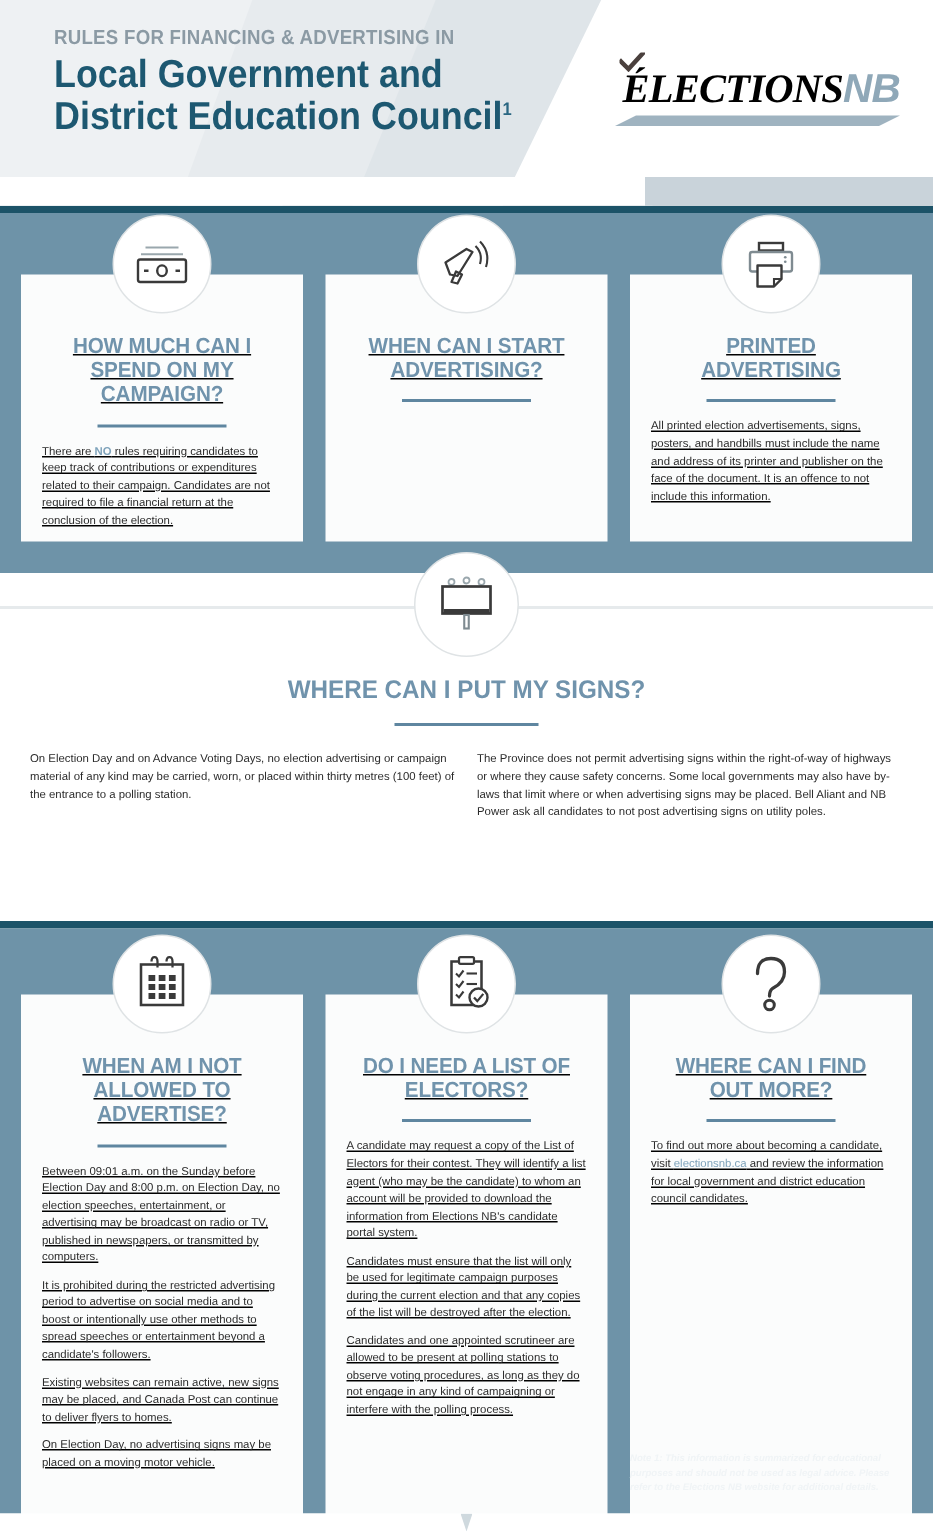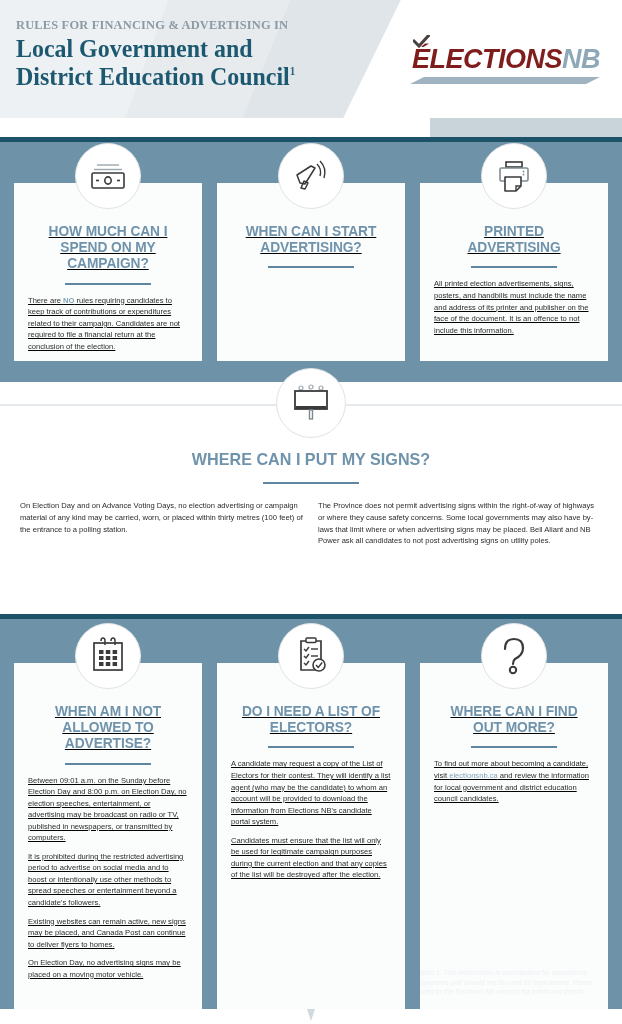--- a/index.html
+++ b/index.html
@@ -62,23 +62,22 @@
     transform: skewX(-26deg);
   }
   .hdr-shape.s6 {
     left: 0px; top: 118px;
     width: 430px; height: 40px;
     background: #ffffff;
   }
 
   .hdr-text {
     position: absolute;
-    left: 16px; top: 18px;
+    left: 36px; top: 18px;
     z-index: 5;
-    font-family: Liberation Serif, serif;
   }
   .hdr-kicker {
     font-size: 13.5px;
     font-weight: bold;
     letter-spacing: 0.2px;
     color: #8b9aa4;
     line-height: 1.1;
     font-stretch: condensed;
     transform: scaleX(0.92);
     transform-origin: left center;
@@ -108,21 +107,21 @@
   }
   .logo-row {
     position: relative;
     white-space: nowrap;
     font-size: 27px;
     font-weight: bold;
     font-style: italic;
     letter-spacing: -0.5px;
     line-height: 1;
   }
-  .logo-e { color: #7f1d1d; }
+  .logo-e { color: #000000; font-family: Liberation Serif, serif; }
   .logo-nb { color: #8fa8b8; }
   .logo-check {
     position: absolute;
     left: 3px; top: -11px;
     width: 17px; height: 13px;
     z-index: 2;
   }
   .logo-swoosh {
     margin-top: 3px;
     height: 9px;
@@ -452,20 +451,21 @@
             <path d="M12 27 L14 29 L17 25" fill="none" stroke="#3a3a3a" stroke-width="1.4"></path>
             <circle cx="27" cy="29" r="6" fill="#ffffff" stroke="#3a3a3a" stroke-width="1.6"></circle>
             <path d="M24 29 L26.2 31.4 L30.2 26.6" fill="none" stroke="#3a3a3a" stroke-width="1.5"></path>
           </svg>
         </div>
         <div class="card-title">DO I NEED A LIST OF ELECTORS?</div>
         <div class="card-rule"></div>
         <div class="card-body">
           <p>A candidate may request a copy of the List of Electors for their contest. They will identify a list agent (who may be the candidate) to whom an account will be provided to download the information from Elections NB's candidate portal system.</p>
           <p>Candidates must ensure that the list will only be used for legitimate campaign purposes during the current election and that any copies of the list will be destroyed after the election.</p>
+          <p>Candidates and one appointed scrutineer are allowed to be present at polling stations to observe voting procedures, as long as they do not engage in any kind of campaigning or interfere with the polling process.</p>
         </div>
       </div>
 
       <div class="card">
         <div class="icon-circle">
           <svg width="34" height="40" viewBox="0 0 34 40">
             <path d="M8 13 Q8 3 17 3 Q26 3 26 12 Q26 19 18 23 Q16 24.5 16 28" fill="none" stroke="#3a3a3a" stroke-width="2.2" stroke-linecap="round"></path>
             <circle cx="16" cy="34" r="3.2" fill="none" stroke="#3a3a3a" stroke-width="2"></circle>
           </svg>
         </div>

